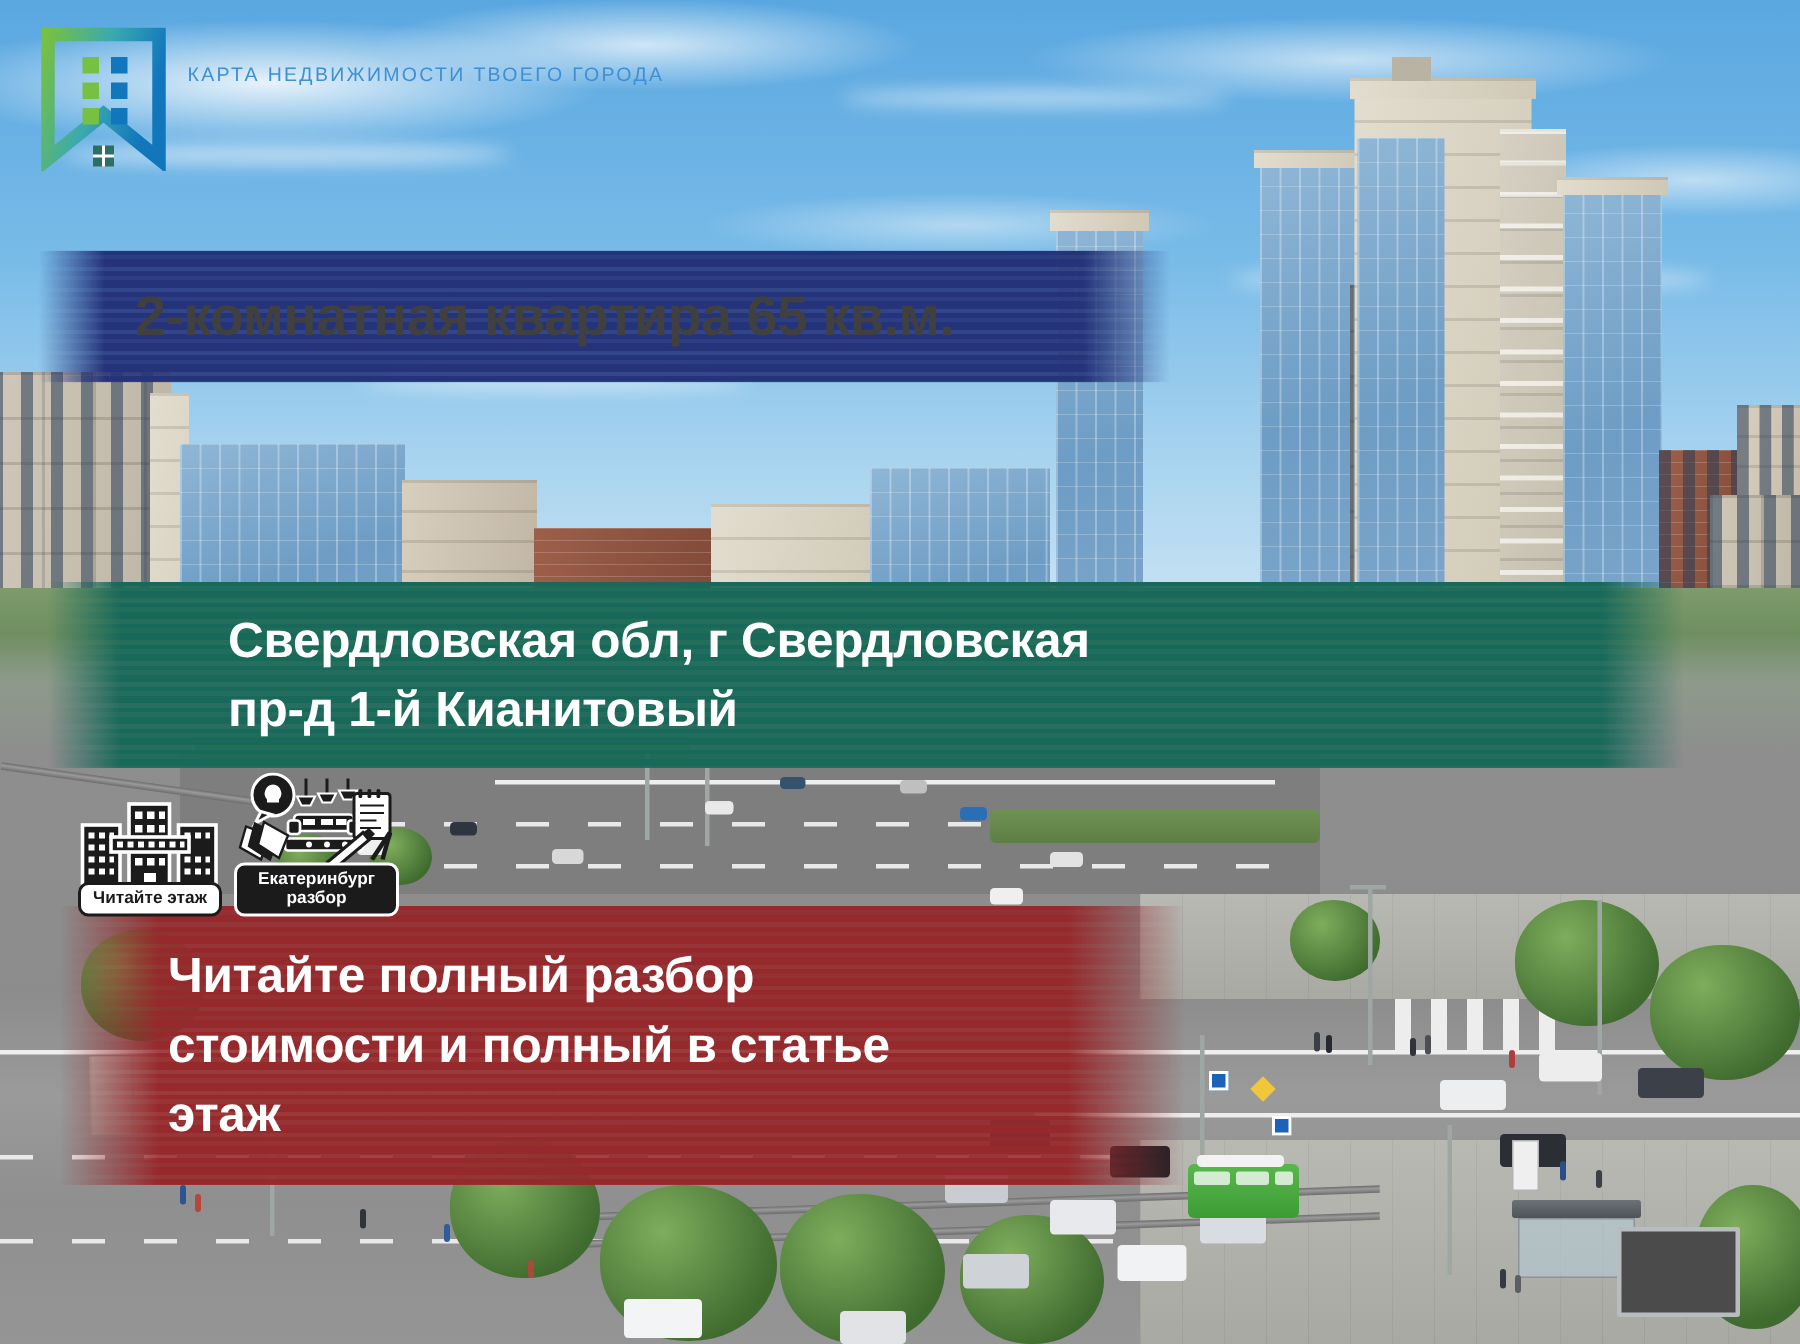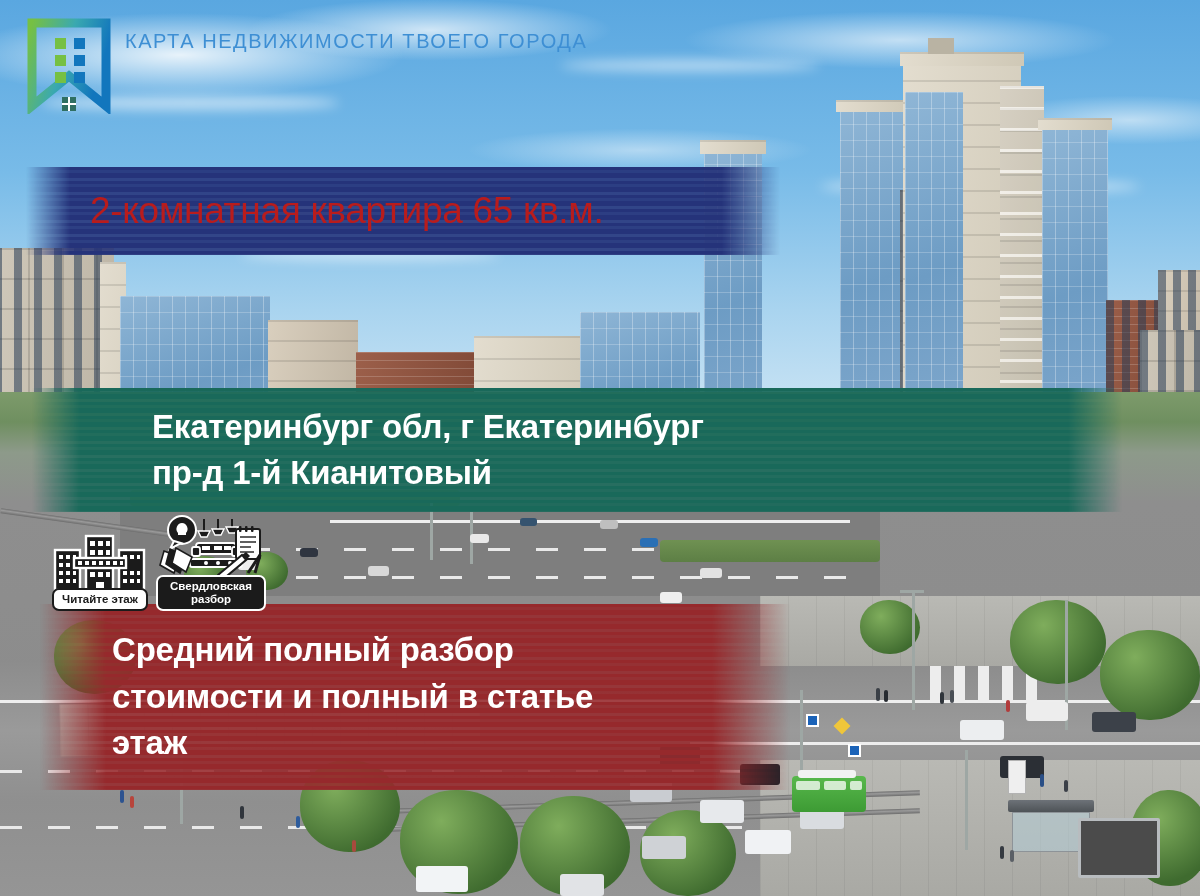--- a/index.html
+++ b/index.html
@@ -168,21 +168,21 @@
   }
   .brush .txt{ position:relative; z-index:2; }
 
   .b-blue  .ink{ background:#25337a; }
   .b-white .ink{ background:rgba(255,255,255,.93); }
   .b-teal  .ink{ background:#19695a; }
   .b-red   .ink{ background:#96292c; }
 
   
   .t1{
-    font-size:37px; font-weight:normal; color:#b91c1c; letter-spacing:-.3px;
+    font-size:37px; font-weight:bold; color:#404040; letter-spacing:-.3px;
     white-space:nowrap;
   }
   .t2{
     font-size:34px; font-weight:bold; color:#1f3f86; letter-spacing:-.3px;
     white-space:nowrap;
   }
   .t3{
     font-size:33px; font-weight:bold; color:#ffffff; line-height:1.38;
     letter-spacing:-.2px;
   }
@@ -196,21 +196,21 @@
     position:absolute; left:27px; top:18px;
     display:flex; align-items:flex-start; gap:14px; z-index:9;
   }
   .logo-mark{ width:84px; height:96px; flex:0 0 auto; }
   .logo-text{ padding-top:5px; }
   .logo-name{
     font-size:54px; font-weight:bold; color:#1e4e99; line-height:.95;
     letter-spacing:-1.2px;
   }
   .logo-tag{
-    margin-top:7px; font-size:20px; color:#3e8fd4; letter-spacing:1.55px;
+    margin-top:19px; font-size:13px; color:#3e8fd4; letter-spacing:1.55px;
     font-weight:normal;
   }
 
   
   .badges{ position:absolute; left:52px; top:515px; z-index:8; display:flex; gap:8px; align-items:flex-end; }
   .badge{ position:relative; }
   .badge-ico{ display:block; }
   .badge-lbl{
     position:relative; margin-top:-6px;
     background:#ffffff; color:#1b1b1b; border:2px solid #1b1b1b;
@@ -429,21 +429,21 @@
 
   <div class="brush b-blue" style="left:26px;top:167px;width:754px;height:88px;z-index:6;">
     <div class="ink" style="--lin:44px;--rin:58px;"></div>
     <div class="txt t1" style="padding-left:64px;">2-комнатная квартира 65 кв.м.</div>
   </div>
 
 
   <div class="brush b-teal" style="left:32px;top:388px;width:1090px;height:124px;z-index:6;">
     <div class="ink" style="--lin:48px;--rin:54px;"></div>
     <div class="txt" style="padding-left:120px;">
-      <div class="t3">Екатеринбург обл, г Екатеринбург</div>
+      <div class="t3">Свердловская обл, г Свердловская</div>
       <div class="t3">пр-д 1-й Кианитовый</div>
     </div>
   </div>
 
   <div class="badges">
 
     <div class="badge">
       <svg class="badge-ico" width="96" height="62" viewBox="0 0 96 62">
         <g stroke="#ffffff" stroke-width="2.4">
           <rect x="3" y="18" width="25" height="40" fill="#1b1b1b"></rect>
@@ -552,28 +552,28 @@
         </g>
 
         <g>
           <path d="M62 60 L86 40 l4 5 -24 20 -6 2z" fill="#ffffff" stroke="#1b1b1b" stroke-width="2"></path>
           <path d="M86 40 l4 5 4 -4 -4 -4z" fill="#1b1b1b"></path>
           <path d="M92 58 L104 40" stroke="#1b1b1b" stroke-width="3" fill="none"></path>
           <path d="M99 58 L104 40" stroke="#1b1b1b" stroke-width="3" fill="none"></path>
         </g>
       </svg>
       <div class="badge-lbl dark">
-        <div>Свердловская</div>
+        <div>Екатеринбург</div>
         <div>разбор</div>
       </div>
     </div>
   </div>
 
   <div class="brush b-red" style="left:40px;top:604px;width:750px;height:186px;z-index:7;">
     <div class="ink" style="--lin:66px;--rin:78px;"></div>
     <div class="txt" style="padding-left:72px;">
-      <div class="t4">Средний полный разбор</div>
+      <div class="t4">Читайте полный разбор</div>
       <div class="t4">стоимости и полный в статье</div>
       <div class="t4">этаж</div>
     </div>
   </div>
 
 </div>
 
 </body></html>

